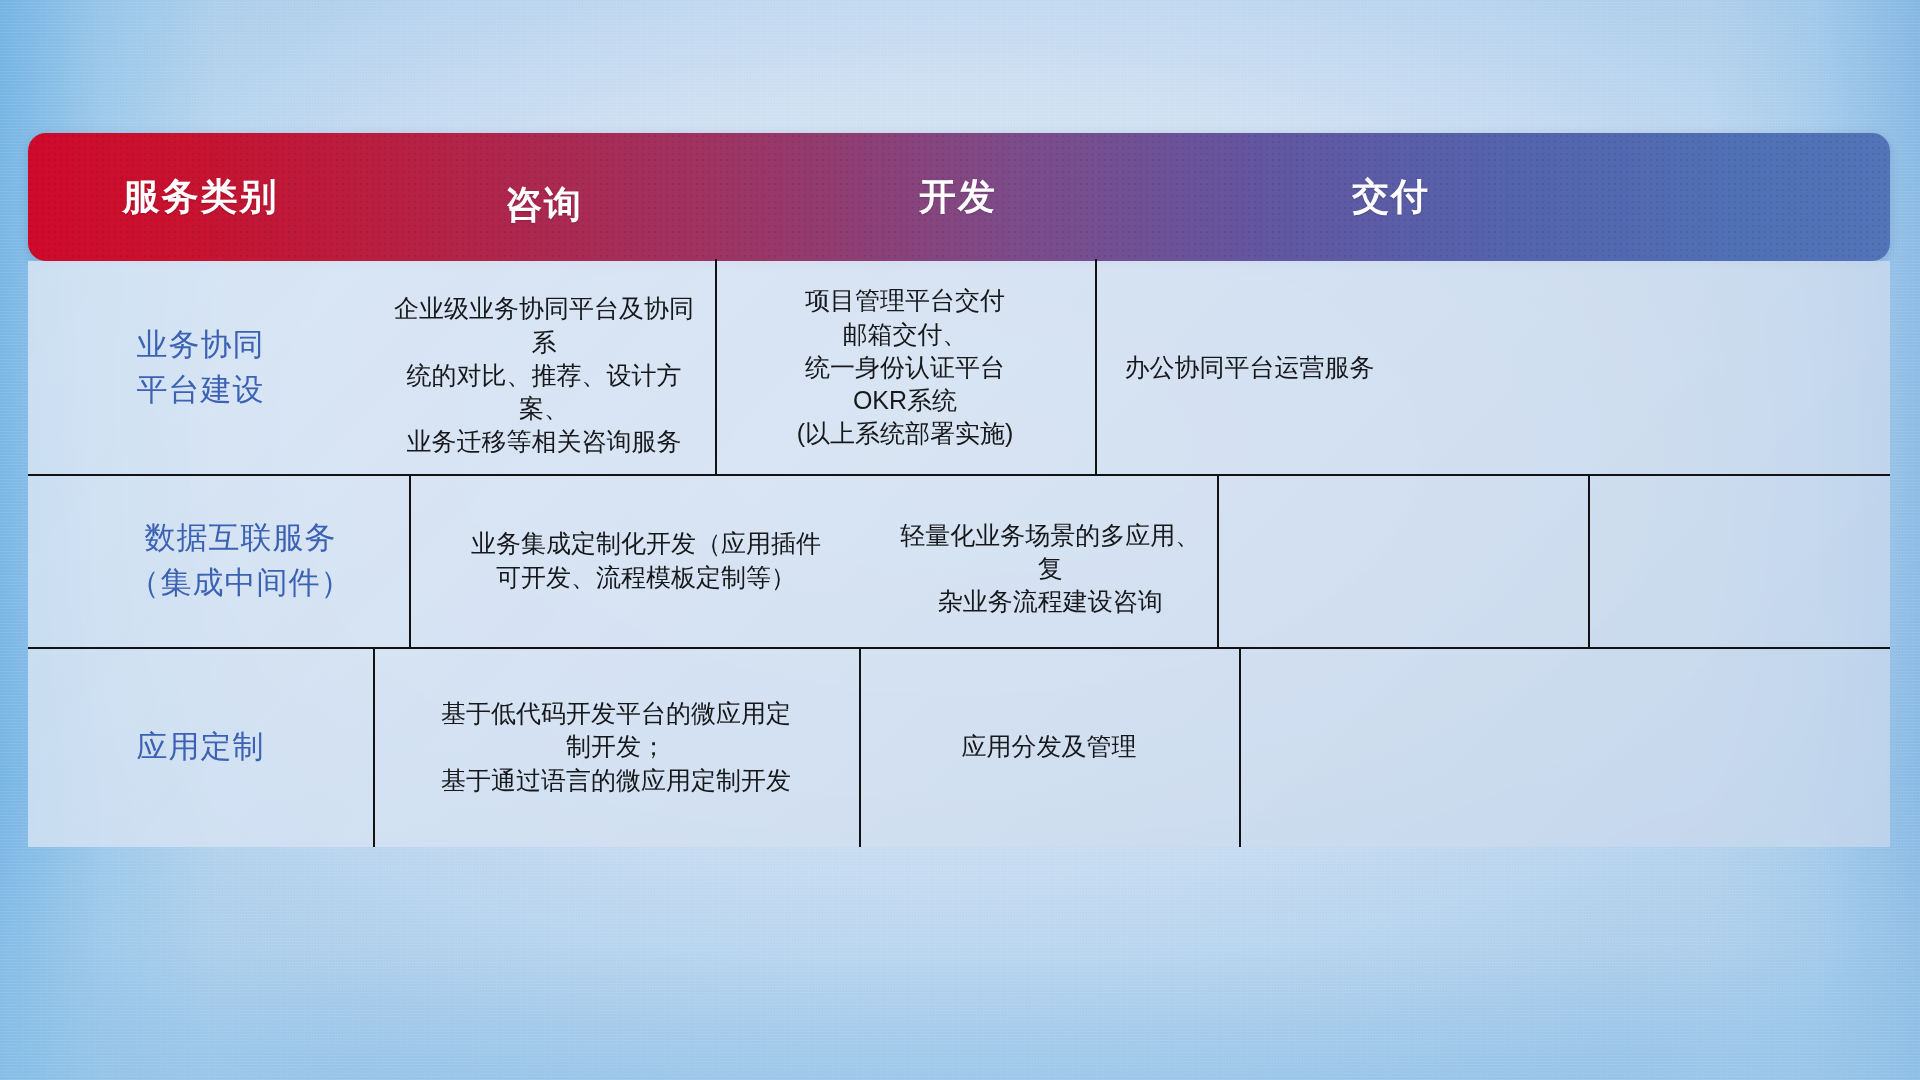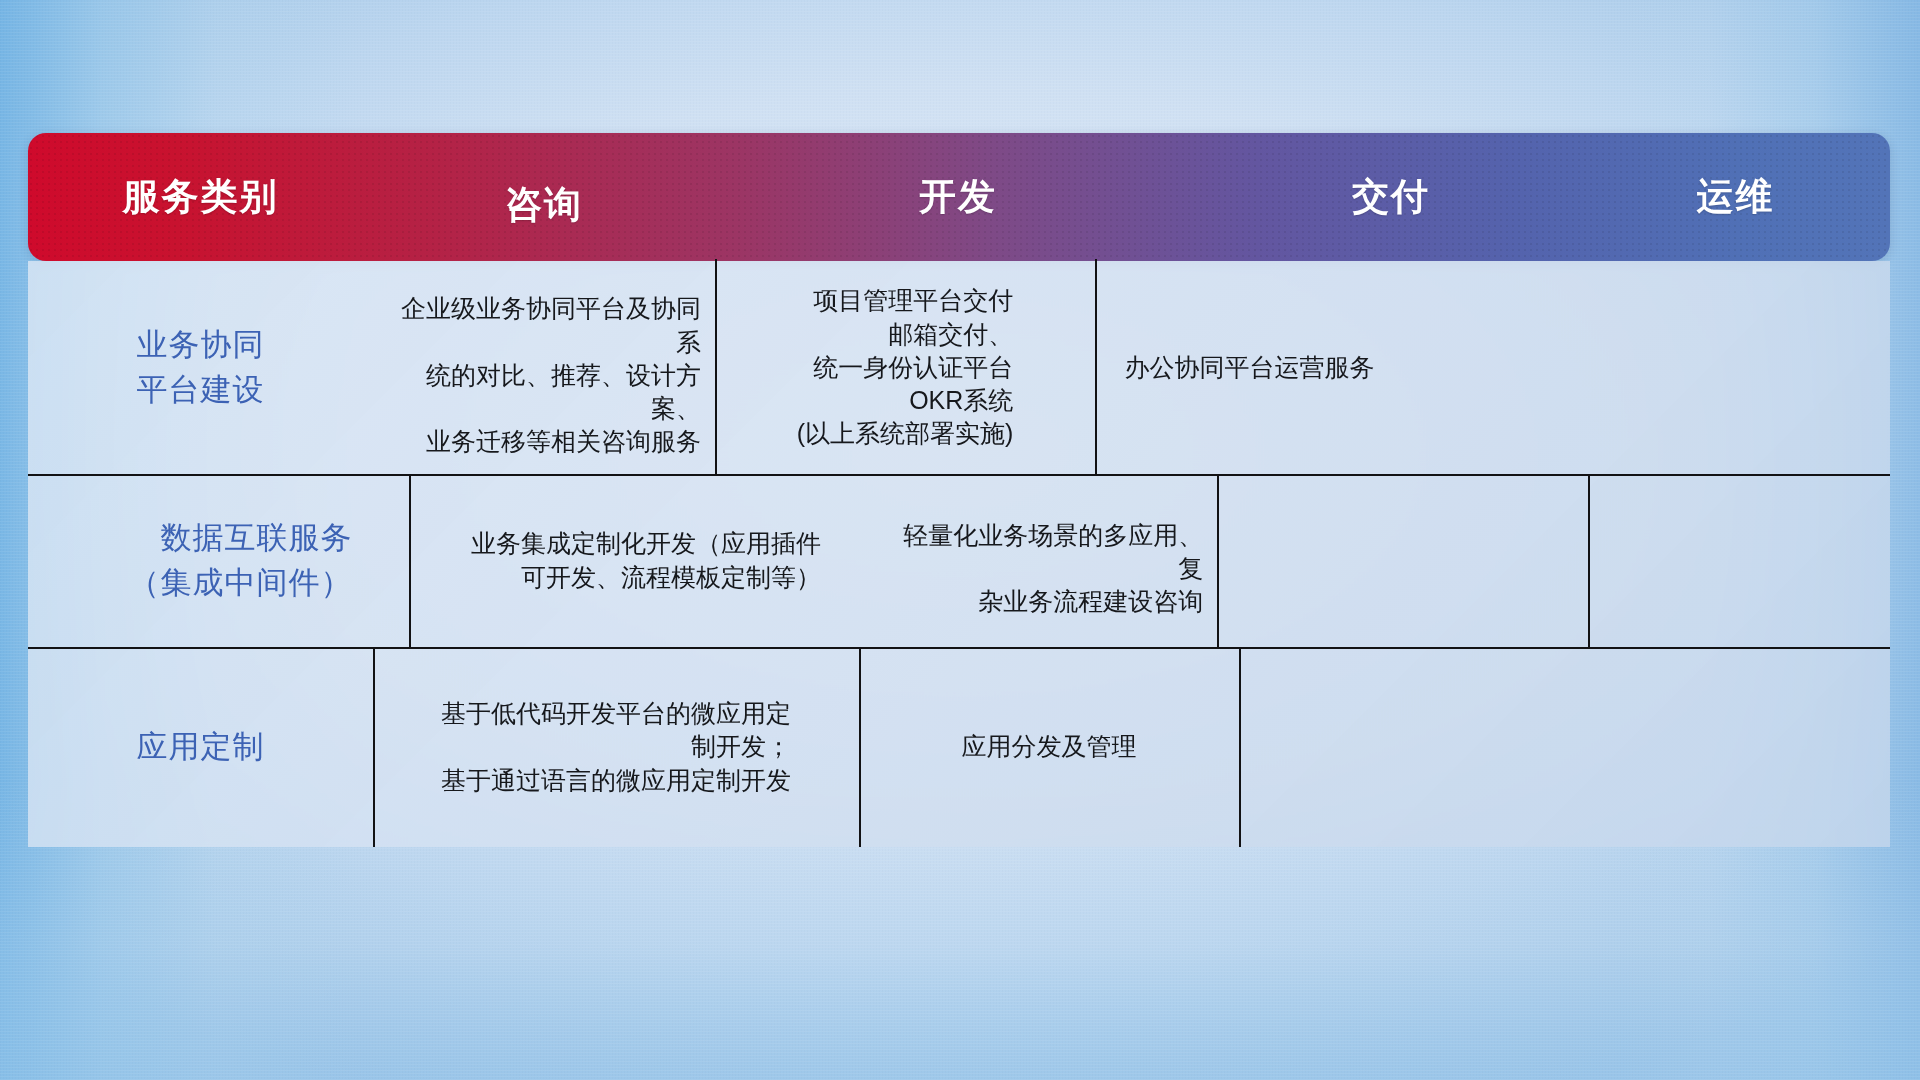--- a/index.html
+++ b/index.html
@@ -144,21 +144,21 @@
   .td {
     display: flex;
     align-items: center;
     justify-content: center;
     padding: 4px 14px;
     box-sizing: border-box;
     position: relative;
     font-size: 25px;
     line-height: 1.33;
     color: #16181c;
-    text-align: right;
+    text-align: center;
     white-space: pre-line;
   }
   .td.cat {
     color: #3c62b4;
     font-weight: normal;
     font-size: 31px;
     line-height: 1.42;
     letter-spacing: 1px;
   }
   
@@ -182,21 +182,20 @@
 <div id="bg-bottom-glow"></div>
 <div id="bg-noise"></div>
 
 <div id="table-wrap">
 
   <div id="table-header">
     <div class="th col-0">服务类别</div>
     <div class="th col-1">咨询</div>
     <div class="th col-2">开发</div>
     <div class="th col-3">交付</div>
-    <div class="th col-4">运维</div>
   </div>
 
   <div id="table-body">
 
     <div class="tr row-1">
       <div class="td cat col-0">业务协同
 平台建设</div>
       <div class="td col-1">企业级业务协同平台及协同系
 统的对比、推荐、设计方案、
 业务迁移等相关咨询服务</div>

